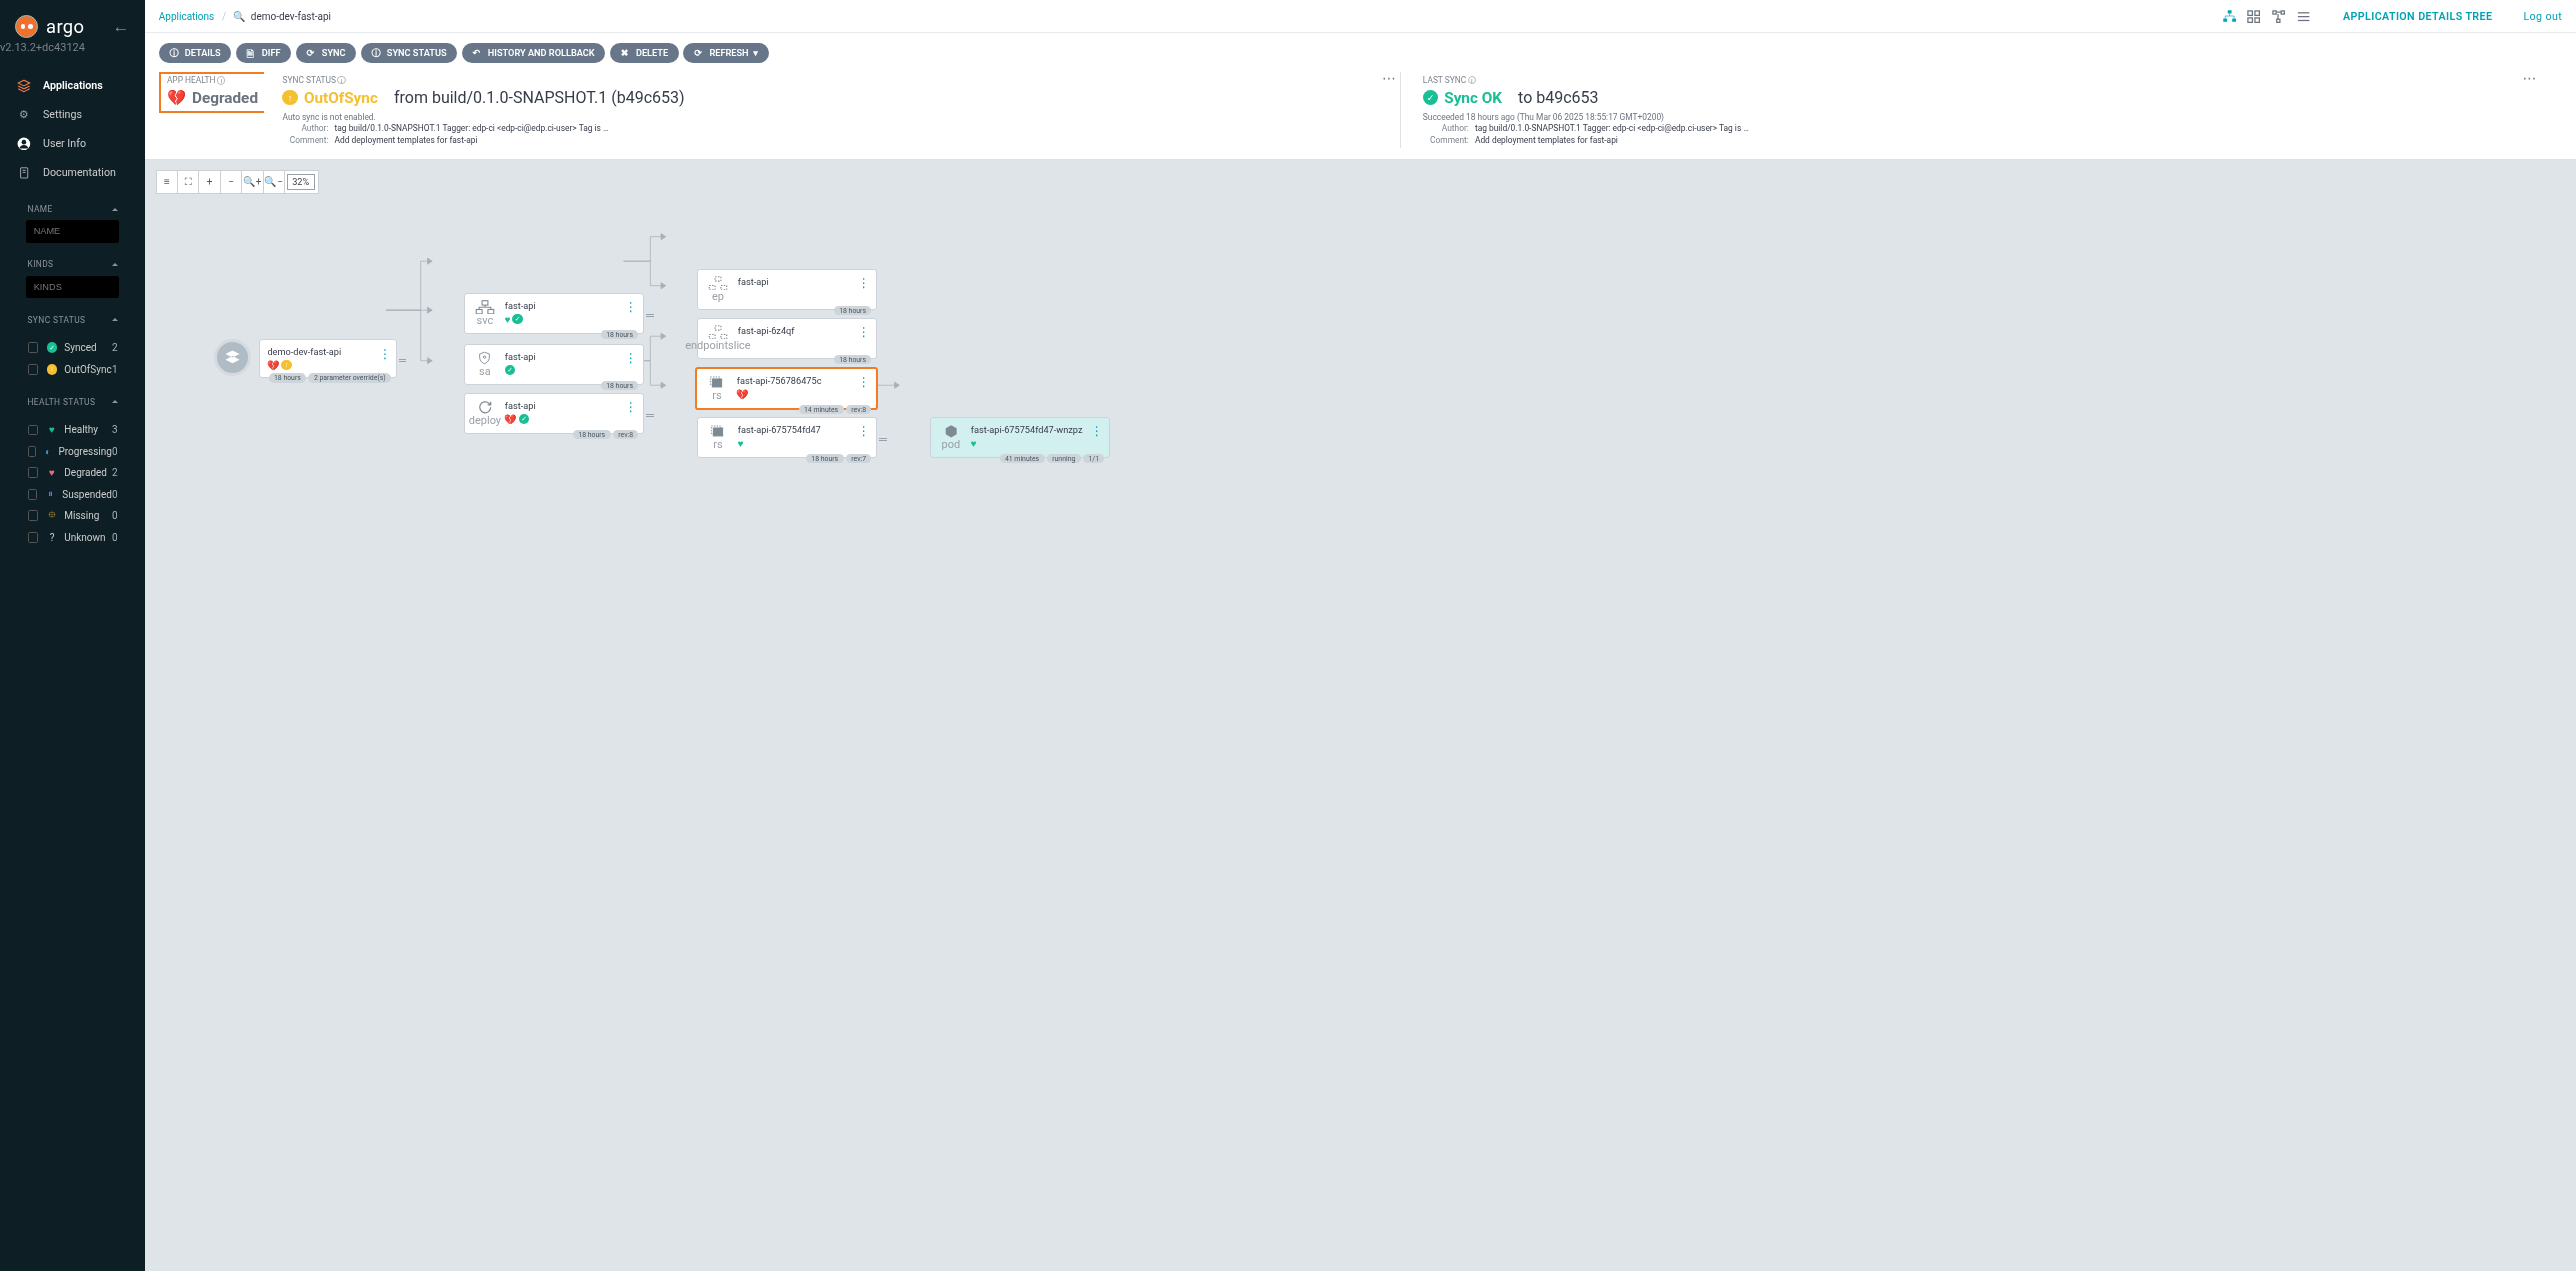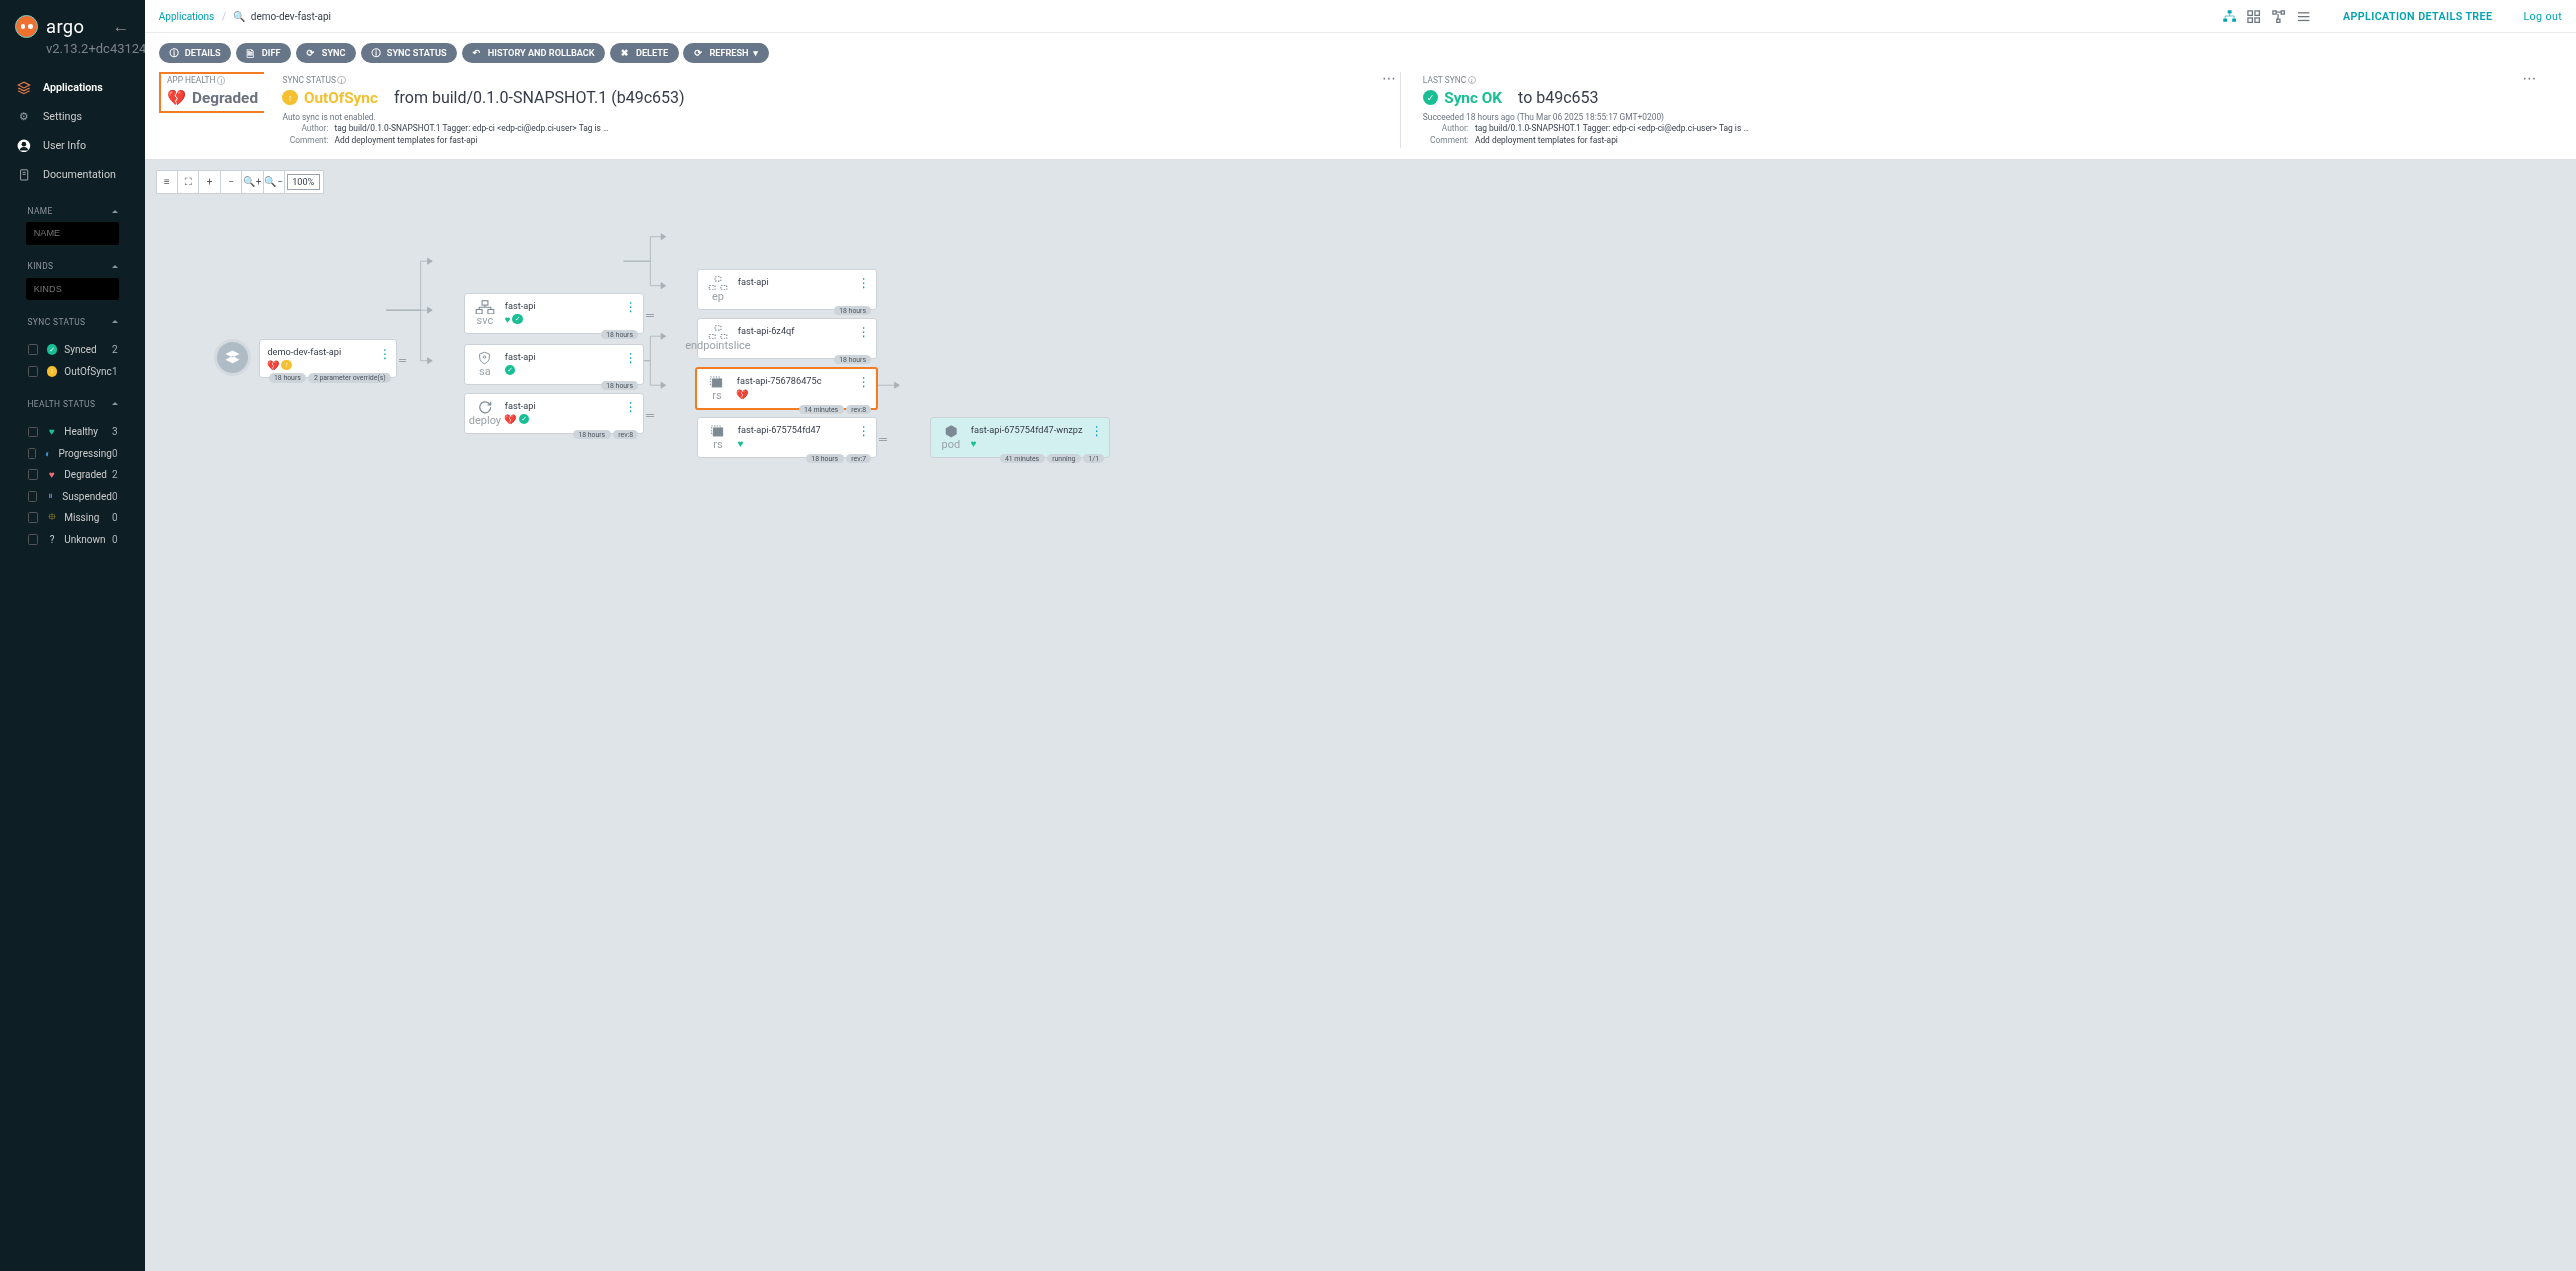--- a/index.html
+++ b/index.html
@@ -4,21 +4,21 @@
 <style>
 * { box-sizing: border-box; margin: 0; padding: 0; }
 body { font-family: -apple-system, BlinkMacSystemFont, "Segoe UI", Roboto, sans-serif; font-size: 10px; color: #363c4a; background: #fff; overflow: hidden; }
 .app { display: flex; height: 100vh; }
 .sidebar { width: 145px; background: #0e1e25; color: #ccc; display: flex; flex-direction: column; padding-top: 10.7px; }
 .logo-row { display: flex; align-items: center; padding: 4.6px 12.3px 4.6px 15.3px; }
 .logo-icon { width: 23px; height: 23px; border-radius: 50%; background: #f07030; border: 1.5px solid #68d0d0; display: flex; align-items: center; justify-content: center; margin-right: 7.7px; }
 .logo-eyes { display:flex; gap:3.1px;}
 .logo-eyes span{ width:4.6px;height:4.6px;background:#fff;border-radius:50%;display:block;}
 .logo-text { color: #fff; font-weight: 400; font-size: 18.4px; letter-spacing: 0.4px;}
-.version { font-size: 13px; color: #7a8289; padding-left: 46px; margin-top:-1.5px;}
+.version { font-size: 11px; color: #7a8289; margin-top:-1.5px;}
 .collapse-btn { color:#888; margin-left:auto; font-size:17px; padding-right:3.1px;}
 .nav { margin-top: 17px; }
 .nav-item { display: flex; align-items: center; padding: 7.7px 15.3px; color: #ccc; font-size: 10.7px; cursor: pointer; }
 .nav-item.active { color: #fff; font-weight: 600; }
 .nav-item .nicon { width: 17px; margin-right: 10.7px; color: #99a0a6; display:flex; align-items:center; justify-content:center;}
 .nav-item.active .nicon { color:#ef7b4d;}
 .filter-group { margin-top: 13.8px; padding: 0 26px; }
 .filter-label { font-size: 8.4px; color: #8c949b; letter-spacing: 0.4px; display:flex; justify-content:space-between; align-items:center; padding: 3.1px 1.5px;}
 .filter-input { width: 100%; background: #000; border: none; color: #8c949b; padding: 6.1px 7.7px; font-size: 9.2px; border-radius:2.3px; margin-top:3.1px;}
 .filter-items { margin-top: 9.2px; }
@@ -348,21 +348,21 @@
     </div>
   </div>
   <div class="canvas">
     <div class="canvas-toolbar">
       <div class="ct-btn">≡</div>
       <div class="ct-btn">⛶</div>
       <div class="ct-btn">+</div>
       <div class="ct-btn">−</div>
       <div class="ct-btn">🔍+</div>
       <div class="ct-btn">🔍−</div>
-      <div class="ct-zoom">100%</div>
+      <div class="ct-zoom">32%</div>
     </div>
     <svg class="edges" width="1072" height="429" viewBox="0 0 1400 560">
       <g stroke="#a8b0b7" stroke-width="1" fill="none">
         <path d="M315 196 H360 V132 H375"></path>
             <path d="M375 132 l-6 -4 v8 z" fill="#a8b0b7"></path>
         <path d="M315 196 H375"></path>
             <path d="M375 196 l-6 -4 v8 z" fill="#a8b0b7"></path>
         <path d="M315 196 H360 V262 H375"></path>
             <path d="M375 262 l-6 -4 v8 z" fill="#a8b0b7"></path>
         <path d="M625 132 H660 V100 H680"></path>

